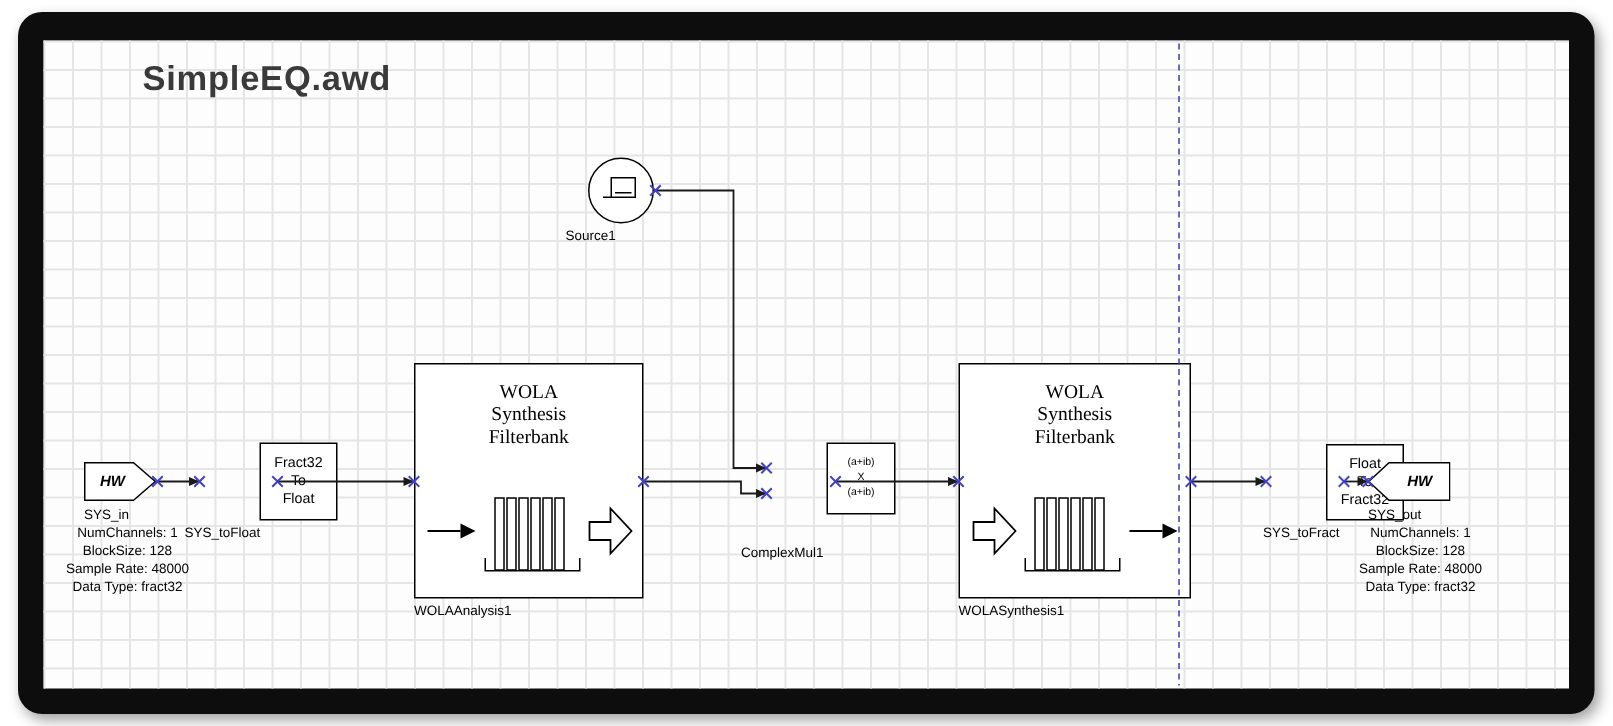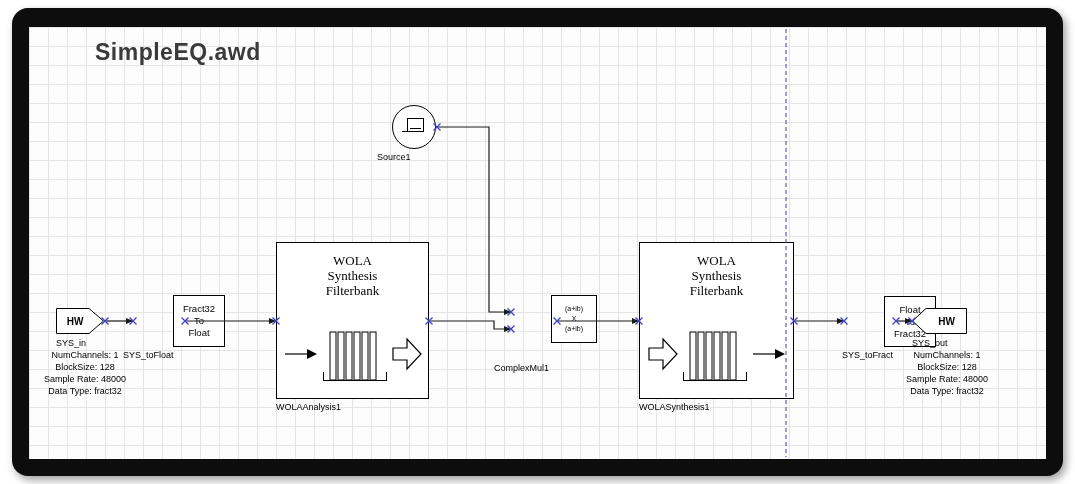--- a/index.html
+++ b/index.html
@@ -40,21 +40,21 @@
     position:absolute;font-size:9px;line-height:12px;text-align:center;
   }
   .wola{
     position:absolute;background:#fff;border:1px solid #000;box-sizing:border-box;
   }
   .wola-title{
     position:absolute;top:10px;left:0;right:0;text-align:center;
     font-family:"Liberation Serif", serif;font-size:13px;line-height:15px;
   }
   .wola-icon{position:absolute;bottom:12px;}
-  .pent{position:absolute;}
+  .pent{position:absolute;font-style:italic;}
   .pent svg{position:absolute;left:0;top:0;}
   .pent-text{
     position:absolute;top:0;height:100%;
     display:flex;align-items:center;justify-content:center;
     font-size:10px;font-weight:600;
   }
   .circle{
     position:absolute;width:44px;height:44px;border:1px solid #000;border-radius:50%;
     background:#fff;display:flex;align-items:center;justify-content:center;box-sizing:border-box;
   }

